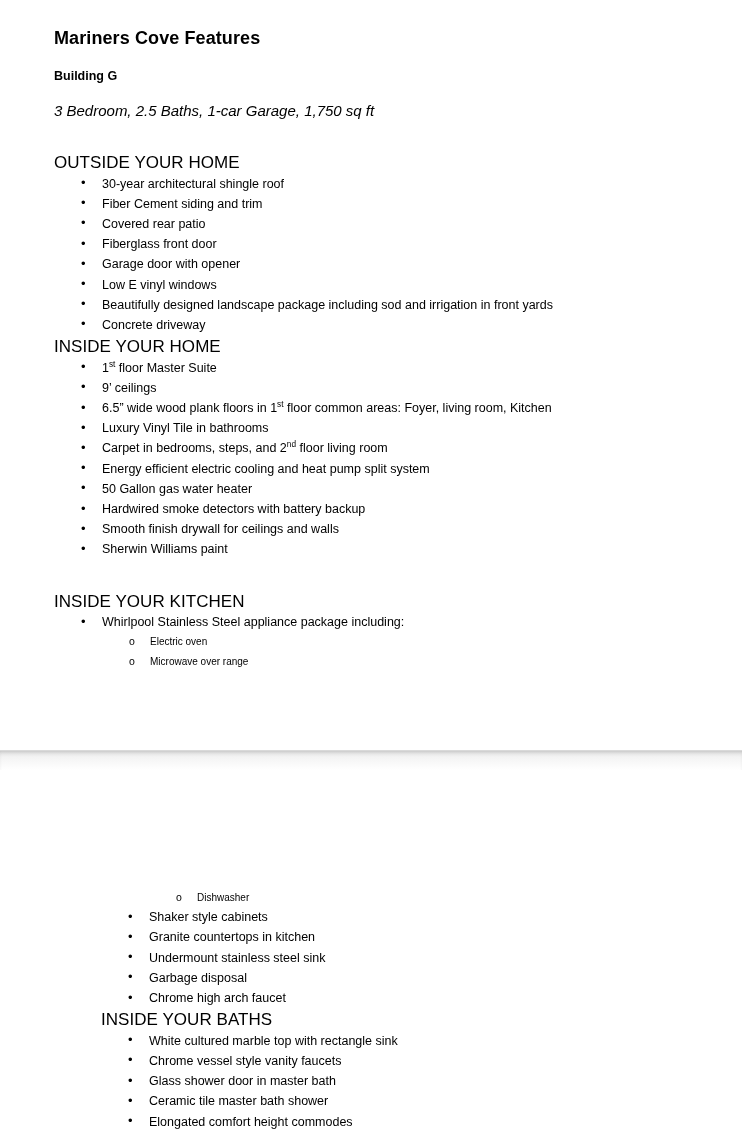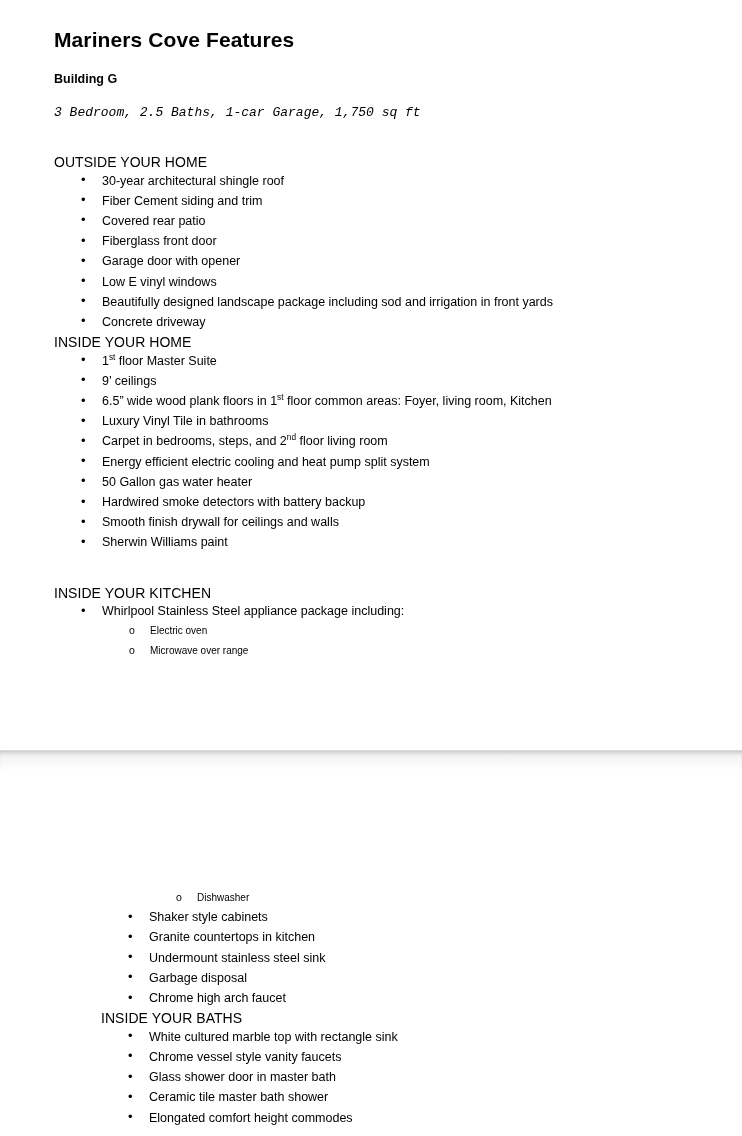--- a/index.html
+++ b/index.html
@@ -28,38 +28,37 @@
     border-top: 1px solid #d9d9d9;
     box-shadow: inset 0 3px 5px -3px rgba(0,0,0,0.25);
     background: linear-gradient(to bottom, #e8e8e8 0%, #f4f4f4 35%, #ffffff 100%);
   }
   .page-2 {
     padding: 0 54px 0 54px;
     min-height: 366px;
     margin-left: 47px;
   }
   h1.doc-title {
-    font-size: 21px;
+    font-size: 18px;
     font-weight: bold;
     margin: 14px 0 0 0;
     letter-spacing: 0.1px;
   }
   .building {
     font-size: 12.5px;
     font-weight: bold;
     margin: 20px 0 0 0;
   }
   .specs {
-    font-size: 13px;
+    font-size: 15px;
     font-style: italic;
     margin: 19px 0 0 0;
-    font-family: Liberation Mono, monospace;
   }
   .section-head {
-    font-size: 14px;
+    font-size: 17px;
     margin: 34px 0 0 0;
     letter-spacing: 0.05px;
   }
   .section-head.tight {
     margin-top: 2px;
   }
   .section-head.kitchen {
     margin-top: 32px;
   }
   ul.bullets {

